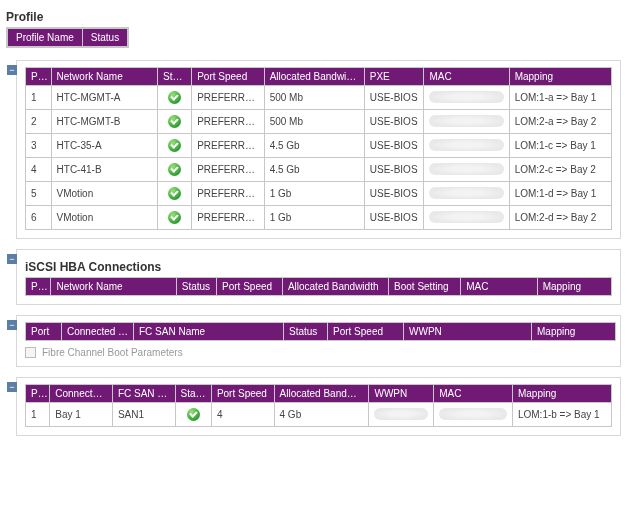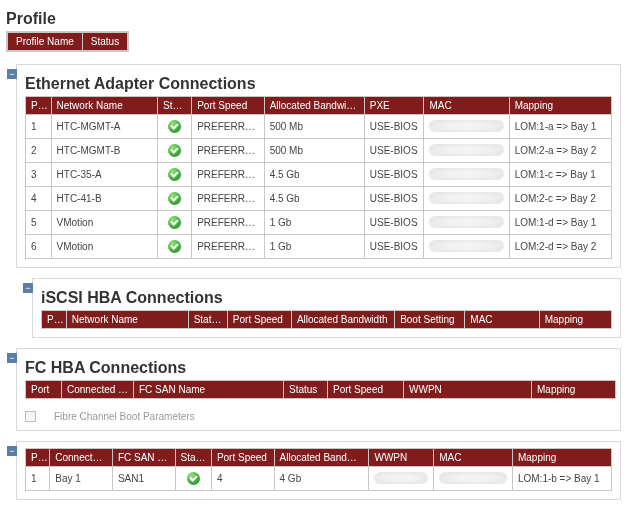--- a/index.html
+++ b/index.html
@@ -6,21 +6,21 @@
   body {
     margin: 0;
     padding: 6px;
     font-family: Arial, Helvetica, sans-serif;
     font-size: 11px;
     color: #333;
     background: #fff;
     width: 627px;
   }
   .section { margin-bottom: 10px; }
-  .section-title { font-weight: bold; font-size: 16px; margin: 4px 0 3px 0; }
+  .section-title { font-weight: bold; font-size: 12px; margin: 4px 0 3px 0; }
   .panel {
     border: 1px solid #d8d8d8;
     padding: 6px 8px 8px 8px;
     position: relative;
   }
   .expander {
     position: absolute;
     left: -10px;
     top: 4px;
     width: 10px;
@@ -43,21 +43,21 @@
   th, td {
     border: 1px solid #c7c7c7;
     padding: 3px 5px;
     font-size: 10px;
     vertical-align: middle;
     overflow: hidden;
     white-space: nowrap;
     text-overflow: ellipsis;
   }
   th {
-    background: #7f1d1d;
+    background: #701a75;
     color: #fff;
     font-weight: normal;
     text-align: left;
     height: 14px;
   }
   td { background: #fff; color: #444; height: 24px; }
   
   .profile-box {
     display: inline-block;
     border: 1px solid #c7c7c7;
@@ -94,22 +94,22 @@
     display: inline-block;
     width: 100%;
     height: 12px;
     background: radial-gradient(ellipse at center, #f0f0f0 30%, #e3e3e3 70%);
     border-radius: 6px;
     opacity: .8;
   }
   .fc-boot {
     display: flex;
     align-items: center;
-    gap: 18px;
-    margin-top: 12px;
+    gap: 6px;
+    margin-top: 6px;
     color: #999;
     font-size: 10px;
   }
   .fc-boot .chk {
     width: 11px;
     height: 11px;
     border: 1px solid #bbb;
     background: #f5f5f5;
   }
   col.cport   { width: 24px; }
@@ -159,21 +159,20 @@
         <th>Status</th>
       </tr>
     </tbody>
       </table>
   </div>
 </div>
 
 <div class="section">
   <div class="panel" style="margin-left:10px">
     <div class="expander"></div>
-    <div class="section-title">Ethernet Adapter Connections</div>
     <table>
       <colgroup>
         <col class="cport">
           <col class="cname">
           <col class="cstatus">
           <col class="cspeed">
         <col class="cbw">
           <col class="cpxe">
           <col class="cmac">
           <col class="cmap">
@@ -250,21 +249,21 @@
             <td>USE-BIOS</td>
             <td><span class="redact"></span></td>
             <td>LOM:2-d =&gt; Bay 2</td>
           </tr>
         </tbody>
     </table>
   </div>
 </div>
 
 <div class="section">
-  <div class="panel" style="margin-left:26px">
+  <div class="panel" style="margin-left:10px">
     <div class="expander"></div>
     <div class="section-title">iSCSI HBA Connections</div>
     <table>
       <colgroup>
         <col class="iport">
           <col class="iname">
           <col class="istatus">
           <col class="ispeed">
         <col class="ibw">
           <col class="iboot">
@@ -283,21 +282,20 @@
         <th>Mapping</th>
       </tr>
         </thead>
     </table>
   </div>
 </div>
 
 <div class="section">
   <div class="panel" style="margin-left:10px">
     <div class="expander"></div>
-    <div class="section-title">FC HBA Connections</div>
     <table>
       <colgroup>
         <col class="fport">
           <col class="fconn">
           <col class="fsan">
           <col class="fstat">
         <col class="fspd">
           <col class="fwwpn">
           <col class="fmap">
       </colgroup>

